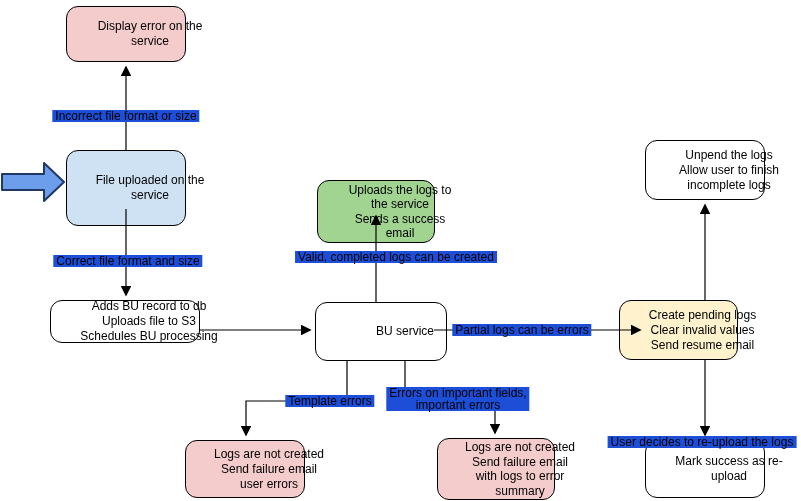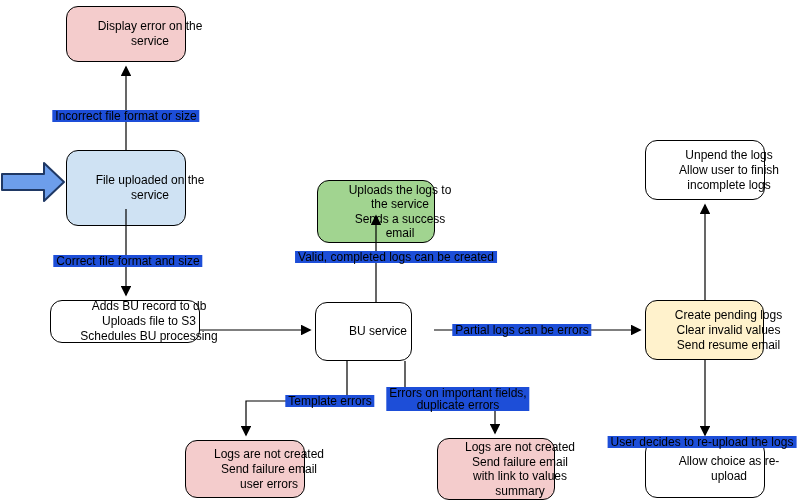--- a/index.html
+++ b/index.html
@@ -43,58 +43,58 @@
     <span>File uploaded on the</span>
     <span>service</span>
   </div>
 
   <div class="node" style="left:50px;top:300px;width:150px;height:43px;">
     <span>Adds BU record to db</span>
     <span>Uploads file to S3</span>
     <span>Schedules BU processing</span>
   </div>
 
-  <div class="node" style="left:315px;top:302px;width:97px;height:59px;align-items:flex-end;">
+  <div class="node" style="left:315px;top:302px;width:132px;height:59px;">
     <span>BU service</span>
   </div>
 
   <div class="node green" style="left:317px;top:148px;width:118px;height:63px;line-height:14.5px;margin-top:32px;">
     <span>Uploads the logs to</span>
     <span>the service</span>
     <span>Sends a success</span>
     <span>email</span>
   </div>
 
-  <div class="node yellow" style="left:645px;top:300px;width:119px;height:60px;">
+  <div class="node yellow" style="left:619px;top:300px;width:119px;height:60px;">
     <span>Create pending logs</span>
     <span>Clear invalid values</span>
     <span>Send resume email</span>
   </div>
 
   <div class="node" style="left:645px;top:140px;width:120px;height:60px;">
     <span>Unpend the logs</span>
     <span>Allow user to finish</span>
     <span>incomplete logs</span>
   </div>
 
   <div class="node" style="left:645px;top:440px;width:120px;height:58px;">
-    <span>Allow choice as re-</span>
+    <span>Mark success as re-</span>
     <span>upload</span>
   </div>
 
   <div class="node pink" style="left:185px;top:440px;width:120px;height:58px;">
     <span>Logs are not created</span>
     <span>Send failure email</span>
     <span>user errors</span>
   </div>
 
   <div class="node pink" style="left:437px;top:438px;width:118px;height:62px;line-height:14.5px;">
     <span>Logs are not created</span>
     <span>Send failure email</span>
-    <span>with link to values</span>
+    <span>with logs to error</span>
     <span>summary</span>
   </div>
 
   <svg id="wires" width="801" height="501" viewBox="0 0 801 501">
     <defs>
       <marker id="arrow" viewBox="0 0 10 10" refX="8.5" refY="5" markerWidth="9" markerHeight="9" orient="auto-start-reverse">
         <path class="arrowhead" d="M0,0 L10,5 L0,10 z"></path>
       </marker>
     </defs>
 
@@ -116,19 +116,19 @@
   <div class="edge-label" style="left:128px;top:261px;">Correct file format and size</div>
 
   <div class="edge-label" style="left:376px;top:257px;margin-left:20px;">Valid, completed logs can be created</div>
 
   <div class="edge-label" style="left:522px;top:330px;">Partial logs can be errors</div>
 
   <div class="edge-label" style="left:330px;top:401px;">Template errors</div>
 
   <div class="edge-label" style="left:458px;top:399px;">
     <span>Errors on important fields,</span>
-    <span>duplicate errors</span>
+    <span>important errors</span>
   </div>
 
 
   <div class="edge-label" style="left:702px;top:398px;margin-top:44px;">User decides to re-upload the logs</div>
 
 </div>
 
 </body></html>

